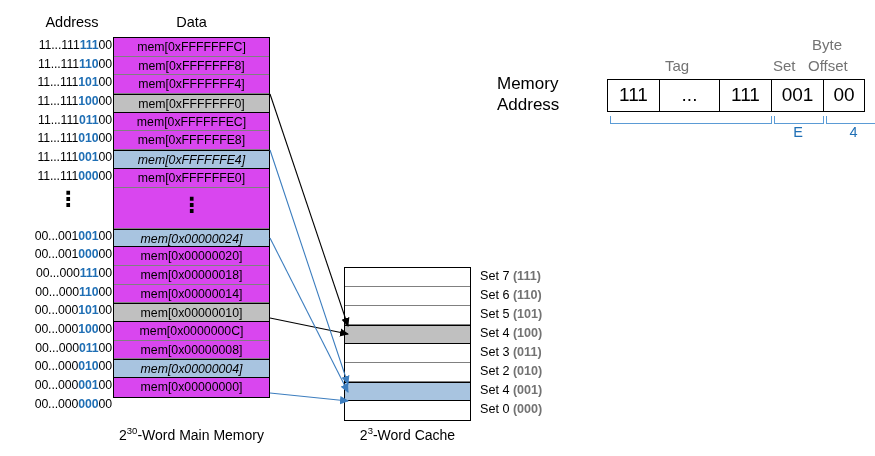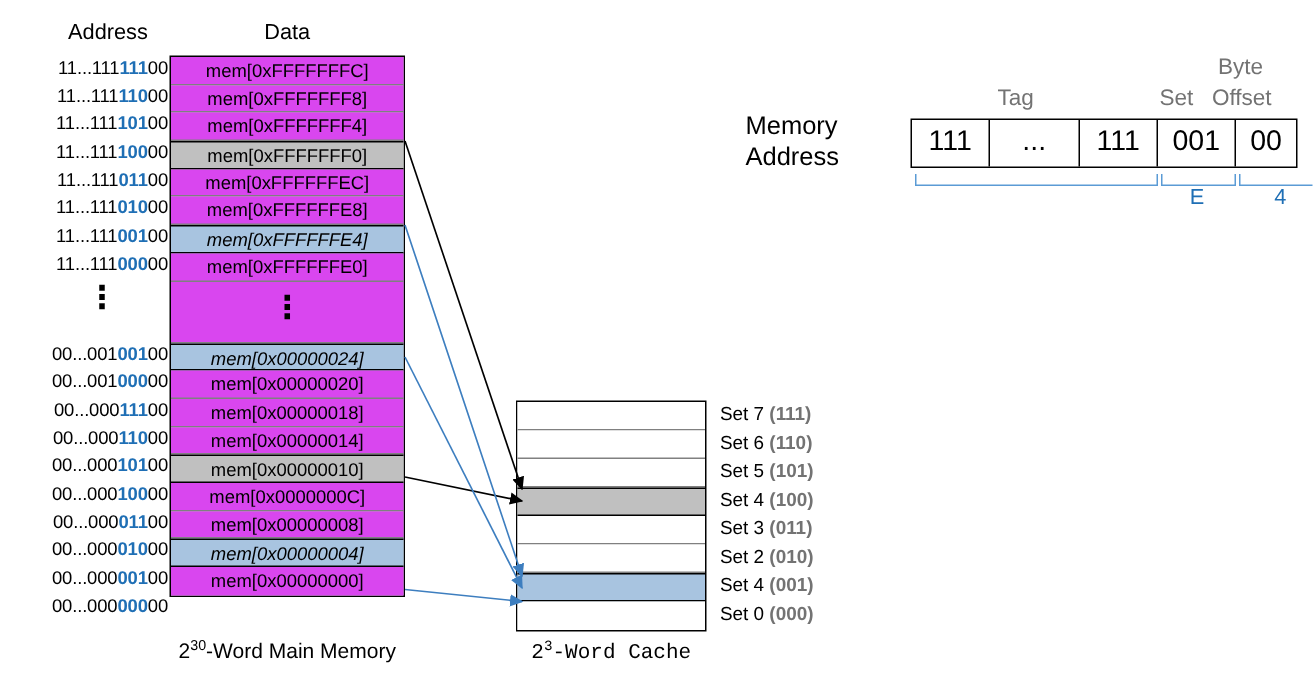--- a/index.html
+++ b/index.html
@@ -129,21 +129,21 @@
     <div class="set-lab"><span>Set 4</span> <span class="bits">(100)</span></div>
     <div class="set-lab"><span>Set 3</span> <span class="bits">(011)</span></div>
     <div class="set-lab"><span>Set 2</span> <span class="bits">(010)</span></div>
     <div class="set-lab"><span>Set 4</span> <span class="bits">(001)</span></div>
     <div class="set-lab"><span>Set 0</span> <span class="bits">(000)</span></div>
   </div>
 
 <div class="abs caption" style="left:113px;top:425px;width:157px;text-align:center;">
   <span>2</span><sup>30</sup><span>-Word Main Memory</span>
 </div>
-<div class="abs caption" style="left:344px;top:425px;width:127px;text-align:center;font-family:Liberation Mono, monospace;">
+<div class="abs caption" style="left:344px;top:425px;width:127px;text-align:center;">
   <span>2</span><sup>3</sup><span>-Word Cache</span>
 </div>
 
 <div class="abs" id="addr-break">
   <div class="ma-label abs" style="left:0;top:52px;">Memory</div>
   <div class="ma-label abs" style="left:0;top:73px;">Address</div>
 
   <div class="fieldlab" style="left:168px;top:35px;">Tag</div>
   <div class="fieldlab" style="left:276px;top:35px;">Set</div>
   <div class="fieldlab" style="left:315px;top:14px;">Byte</div>

